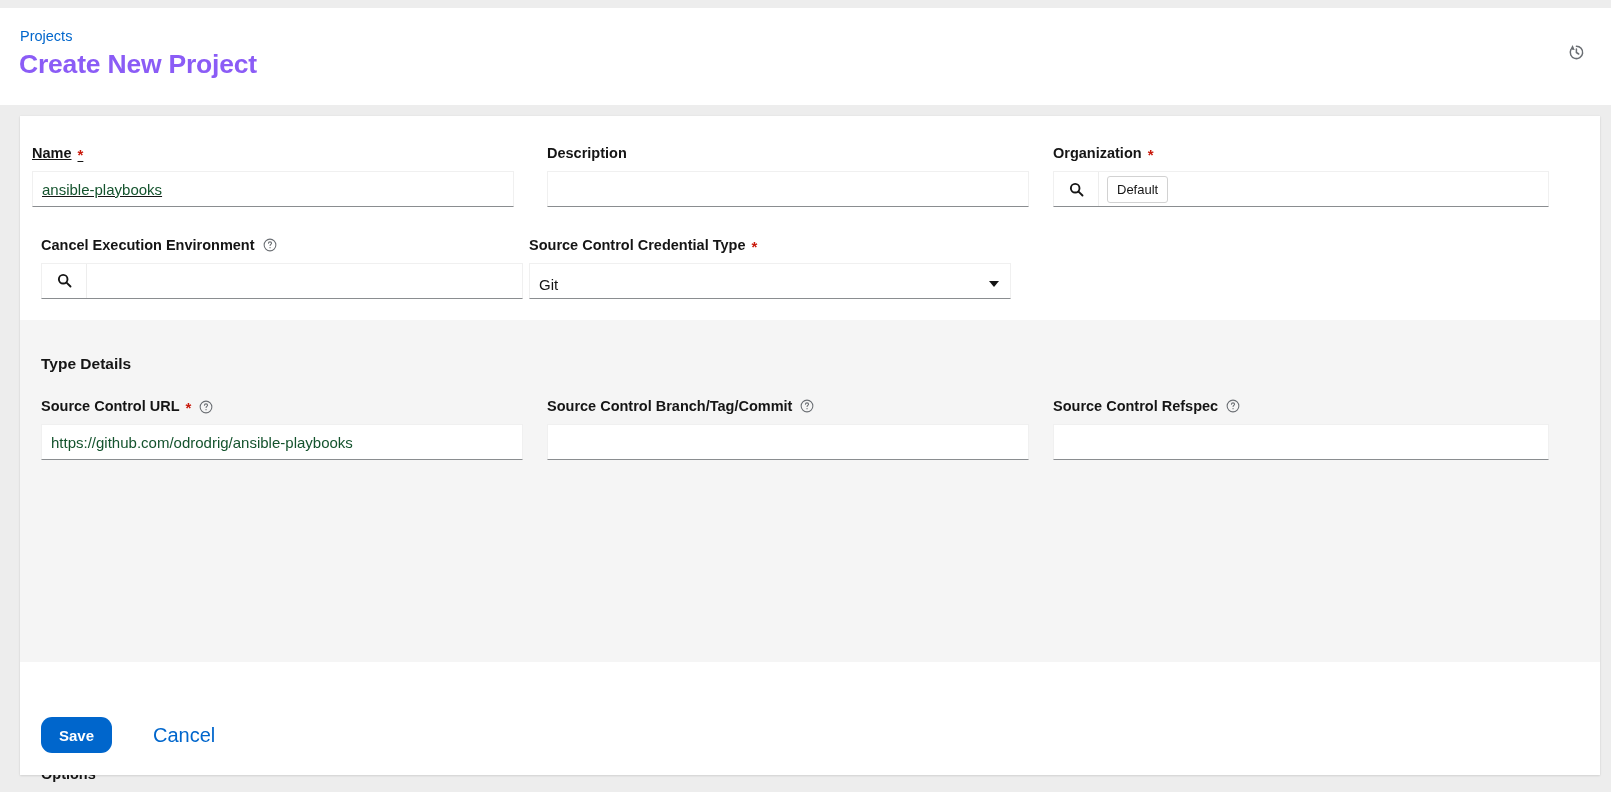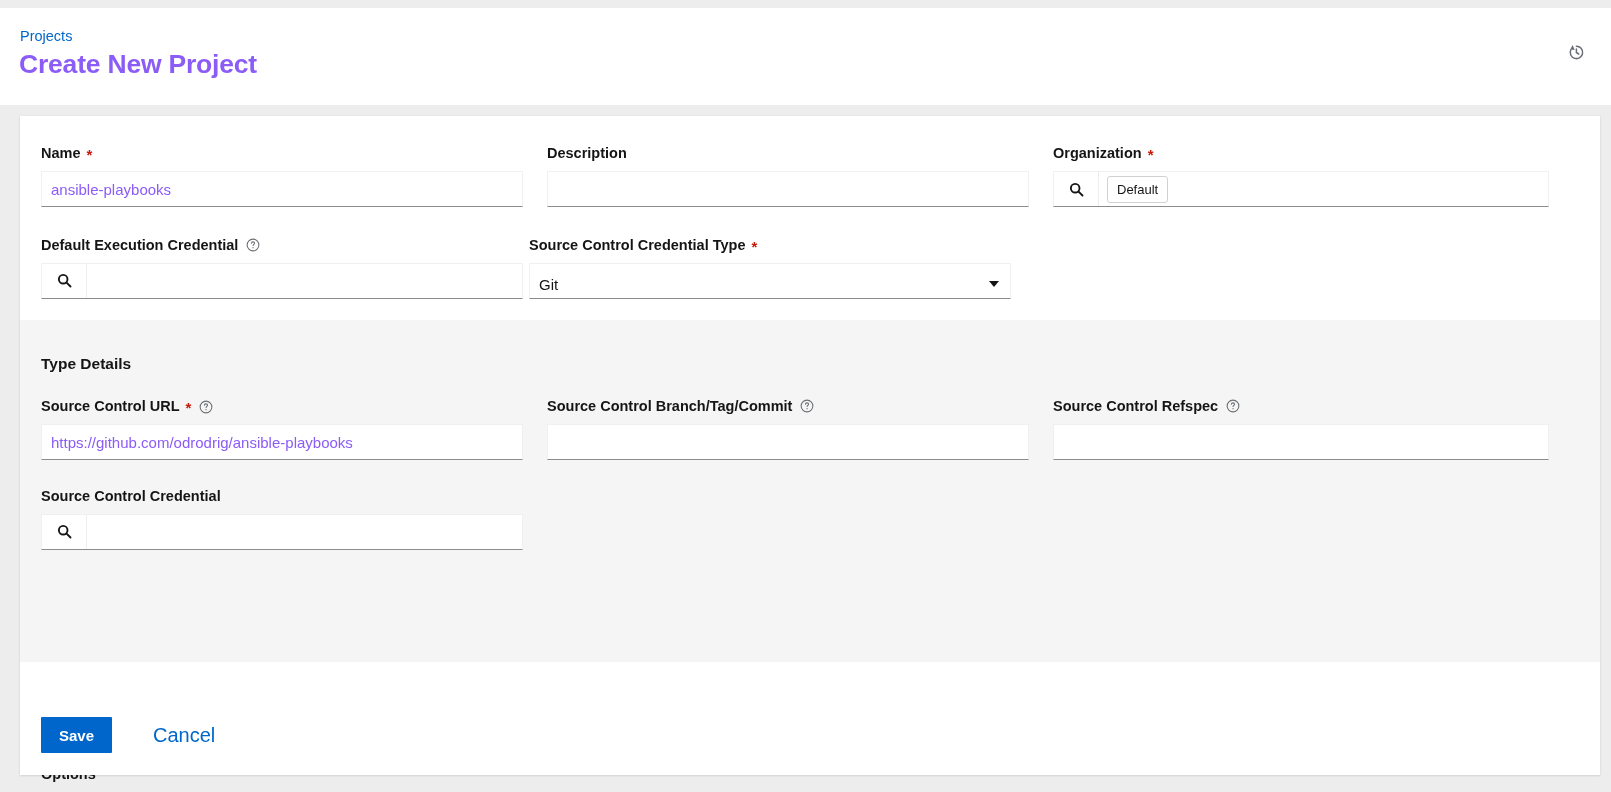--- a/index.html
+++ b/index.html
@@ -87,21 +87,21 @@
   .f-input {
     margin-top: 10px;
     height: 36px;
     background: #ffffff;
     border: 1px solid #f0f0f0;
     border-bottom: 1px solid #8a8d90;
     display: flex;
     align-items: center;
     padding: 0 9px;
     font-size: 15px;
-    color: #8b5cf6;
+    color: #14532d;
     cursor: text;
     width: 100%;
   }
   .f-input.empty { color: #8a8d90; }
 
   
   .f-typeahead {
     margin-top: 10px;
     height: 36px;
     background: #ffffff;
@@ -203,21 +203,21 @@
 
   
   .btn-save {
     position: absolute;
     left: 21px; top: 55px;
     height: 36px;
     padding: 0 18px;
     background: #0066cc;
     color: #fff;
     border: none;
-    border-radius: 1px;
+    border-radius: 11px;
     font-size: 15px;
     font-weight: 700;
     font-family: "Liberation Sans", sans-serif;
     cursor: pointer;
     display: flex; align-items: center;
   }
   .btn-cancel {
     position: absolute;
     left: 117px; top: 55px;
     height: 36px;
@@ -245,21 +245,21 @@
         <path d="M10.4 7.1v3.4l2.3 1.5" stroke-linecap="round"></path>
       </svg>
     </span>
   </div>
 </div>
 
 <div class="card">
 
   <div class="section-white">
 
-    <div class="field" style="left:21px; top:30px; width:482px;">
+    <div class="field" style="left:12px; top:30px; width:482px;text-decoration:underline;">
       <div class="f-label">
         <span>Name</span>
         <span class="req">*</span>
       </div>
       <div class="f-input" placeholder="">ansible-playbooks</div>
     </div>
 
     <div class="field" style="left:527px; top:30px; width:482px;">
       <div class="f-label">
         <span>Description</span>
@@ -282,21 +282,21 @@
           </span>
         </div>
         <div class="ta-body">
           <span class="chip">Default</span>
         </div>
       </div>
     </div>
 
     <div class="field" style="left:21px; top:122px; width:482px;">
       <div class="f-label">
-        <span>Default Execution Credential</span>
+        <span>Cancel Execution Environment</span>
         <span class="help-icon">
           <svg width="14" height="14" viewBox="0 0 16 16" fill="none" stroke="currentColor" stroke-width="1.2">
             <circle cx="8" cy="8" r="6.7"></circle>
             <path d="M6.2 6.1c0-1 .8-1.7 1.8-1.7s1.8.7 1.8 1.6c0 1.3-1.7 1.4-1.7 2.6" stroke-linecap="round"></path>
             <circle cx="8.05" cy="11.1" r="0.75" fill="currentColor" stroke="none"></circle>
           </svg>
         </span>
       </div>
       <div class="f-typeahead">
         <div class="ta-searchbtn">
@@ -363,36 +363,20 @@
           <svg width="14" height="14" viewBox="0 0 16 16" fill="none" stroke="currentColor" stroke-width="1.2">
             <circle cx="8" cy="8" r="6.7"></circle>
             <path d="M6.2 6.1c0-1 .8-1.7 1.8-1.7s1.8.7 1.8 1.6c0 1.3-1.7 1.4-1.7 2.6" stroke-linecap="round"></path>
             <circle cx="8.05" cy="11.1" r="0.75" fill="currentColor" stroke="none"></circle>
           </svg>
         </span>
       </div>
       <div class="f-input empty" placeholder=""></div>
     </div>
 
-    <div class="field" style="left:21px; top:169px; width:482px;">
-      <div class="f-label">
-        <span>Source Control Credential</span>
-      </div>
-      <div class="f-typeahead">
-        <div class="ta-searchbtn">
-          <span>
-            <svg width="15" height="15" viewBox="0 0 16 16" fill="none" stroke="currentColor" stroke-width="2">
-              <circle cx="6.6" cy="6.6" r="4.6"></circle>
-              <path d="M10.2 10.2 14.4 14.4" stroke-linecap="round"></path>
-            </svg>
-          </span>
-        </div>
-        <div class="ta-body" placeholder=""></div>
-      </div>
-    </div>
 
     <div class="opt-label">Options</div>
     <div class="opt-row">
 
       <div class="opt" style="margin-right:53px;">
 
         <span class="txt">Clean</span>
         <span class="help-icon" style="margin-left:8px;">
           <svg width="14" height="14" viewBox="0 0 16 16" fill="none" stroke="currentColor" stroke-width="1.2">
             <circle cx="8" cy="8" r="6.7"></circle>

